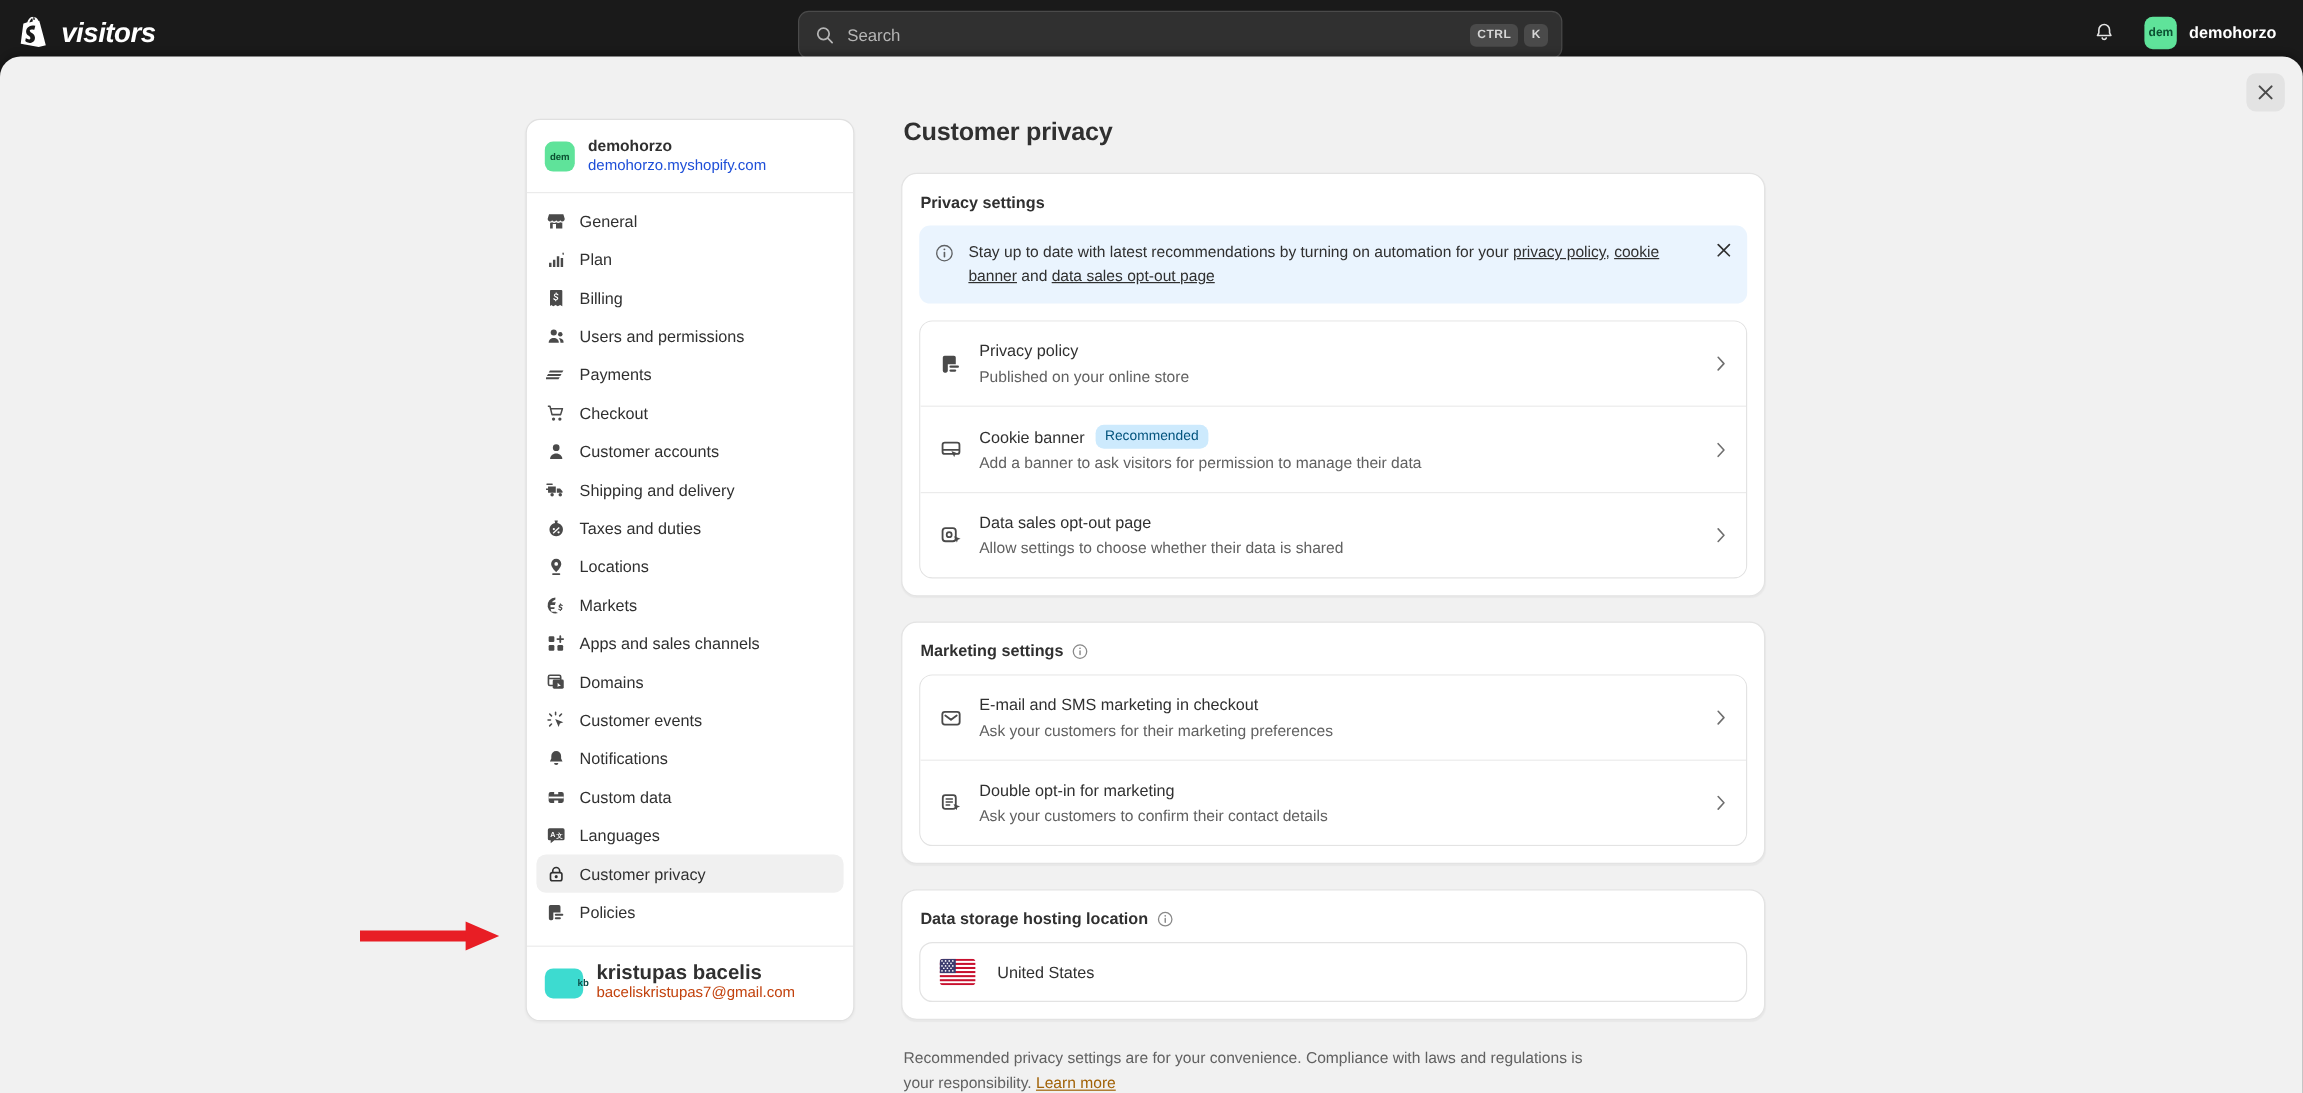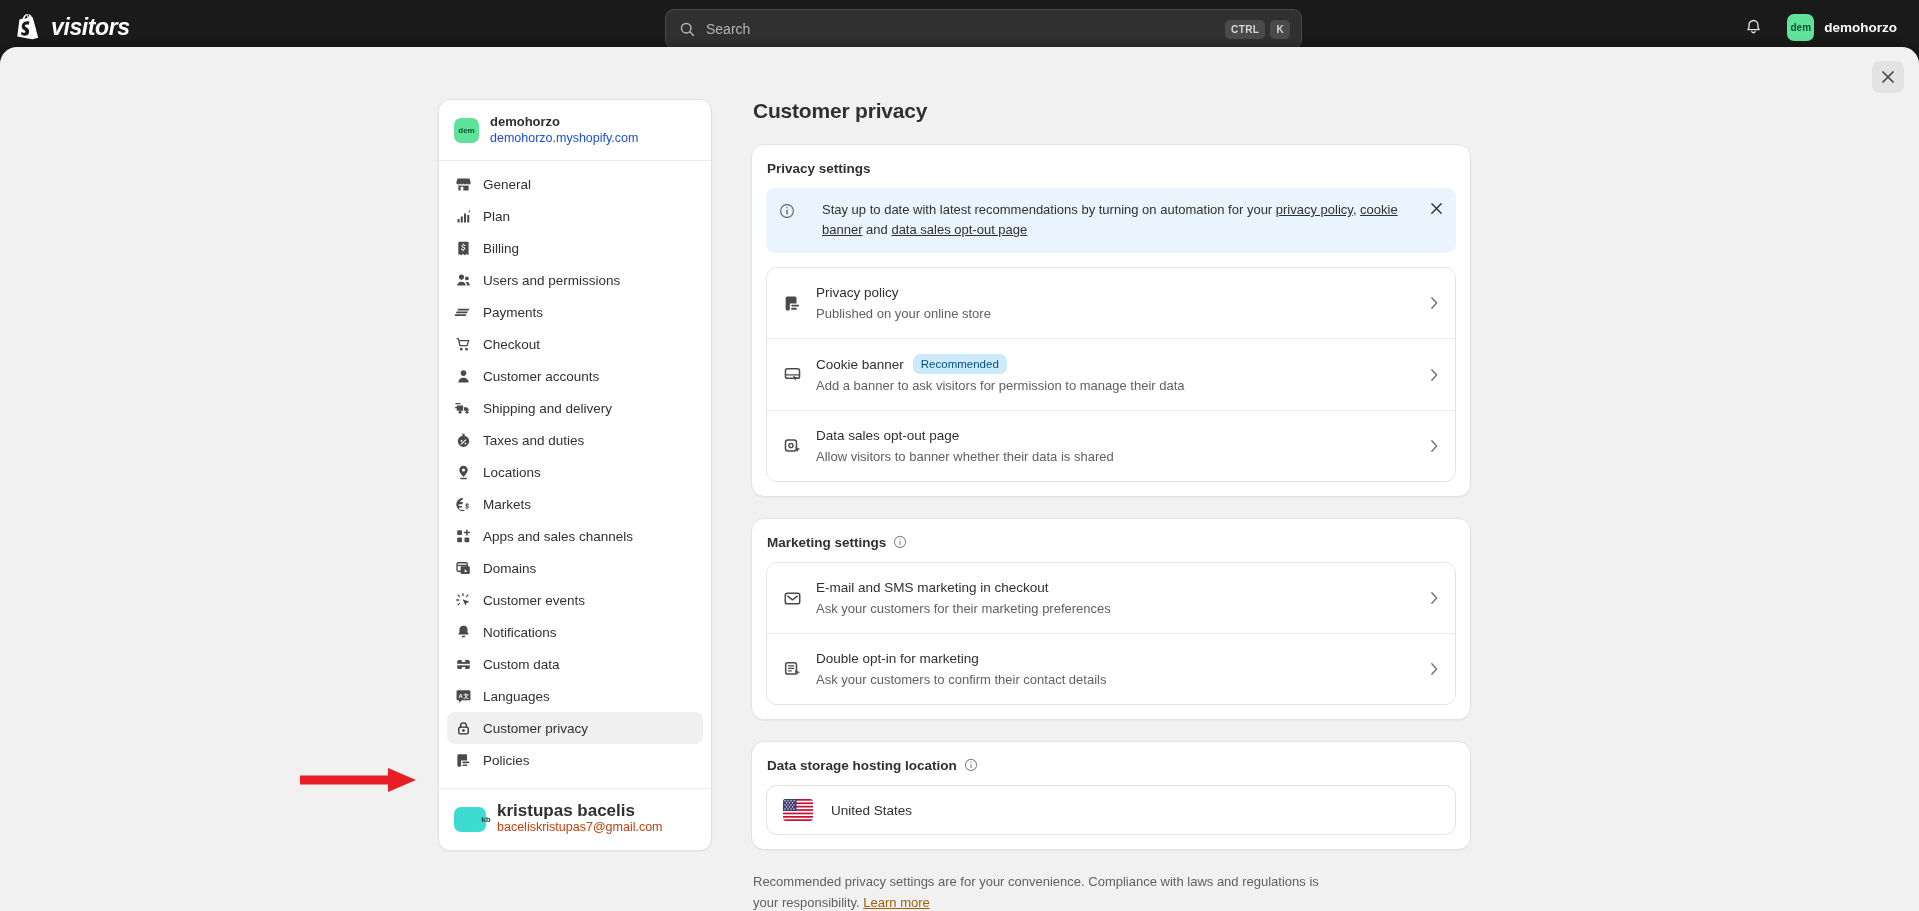--- a/index.html
+++ b/index.html
@@ -150,30 +150,30 @@
   .card {
     background: #ffffff;
     border: 1px solid #e3e3e3;
     border-radius: 13px;
     box-shadow: 0 1px 1px rgba(0,0,0,0.04);
     padding: 14px 14px 14px 14px;
     margin-bottom: 21px;
   }
   .card-title {
     font-size: 13.5px; font-weight: 700; color: #303030;
-    display: flex; align-items: flex-start; gap: 7px;
+    display: flex; align-items: center; gap: 7px;
     margin: 2px 0 12px 1px;
   }
   .info-ico { width: 14px; height: 14px; display:block; opacity: 0.75; }
 
   
   .banner {
     background: #eaf4fe;
     border-radius: 9px;
-    display: flex; align-items: flex-start; gap: 27px;
+    display: flex; align-items: flex-start; gap: 12px;
     padding: 12px 13px 13px 13px;
     position: relative;
     margin-bottom: 14px;
   }
   .banner-text {
     font-size: 13px; color: #303030; line-height: 20px;
     max-width: 578px;
   }
   .banner-text a { color: #303030; text-decoration: underline; }
   .banner-close {
@@ -526,21 +526,21 @@
         <div class="row">
           <svg class="row-ico" viewBox="0 0 20 20">
               <rect x="2.6" y="3.2" width="11.6" height="11.6" rx="2.6" fill="none" stroke="#4a4a4a" stroke-width="1.6"></rect>
               <circle cx="8.4" cy="9" r="2.2" fill="none" stroke="#4a4a4a" stroke-width="1.5"></circle>
               <path fill="#4a4a4a" d="M12.6 10.4 18.4 12.6l-2.4.8-.8 2.4z"></path>
             </svg>
           <div class="row-body">
             <div class="row-head">
               <span class="row-title">Data sales opt-out page</span>
             </div>
-            <div class="row-sub">Allow visitors to banner whether their data is shared</div>
+            <div class="row-sub">Allow settings to choose whether their data is shared</div>
           </div>
           <svg class="chev" viewBox="0 0 12 16">
               <path d="M3.5 2 9 8l-5.5 6" fill="none" stroke="#4a4a4a" stroke-width="1.5" stroke-linecap="round" stroke-linejoin="round"></path>
             </svg>
         </div>
 
       </div>
     </div>
 
     <div class="card">

